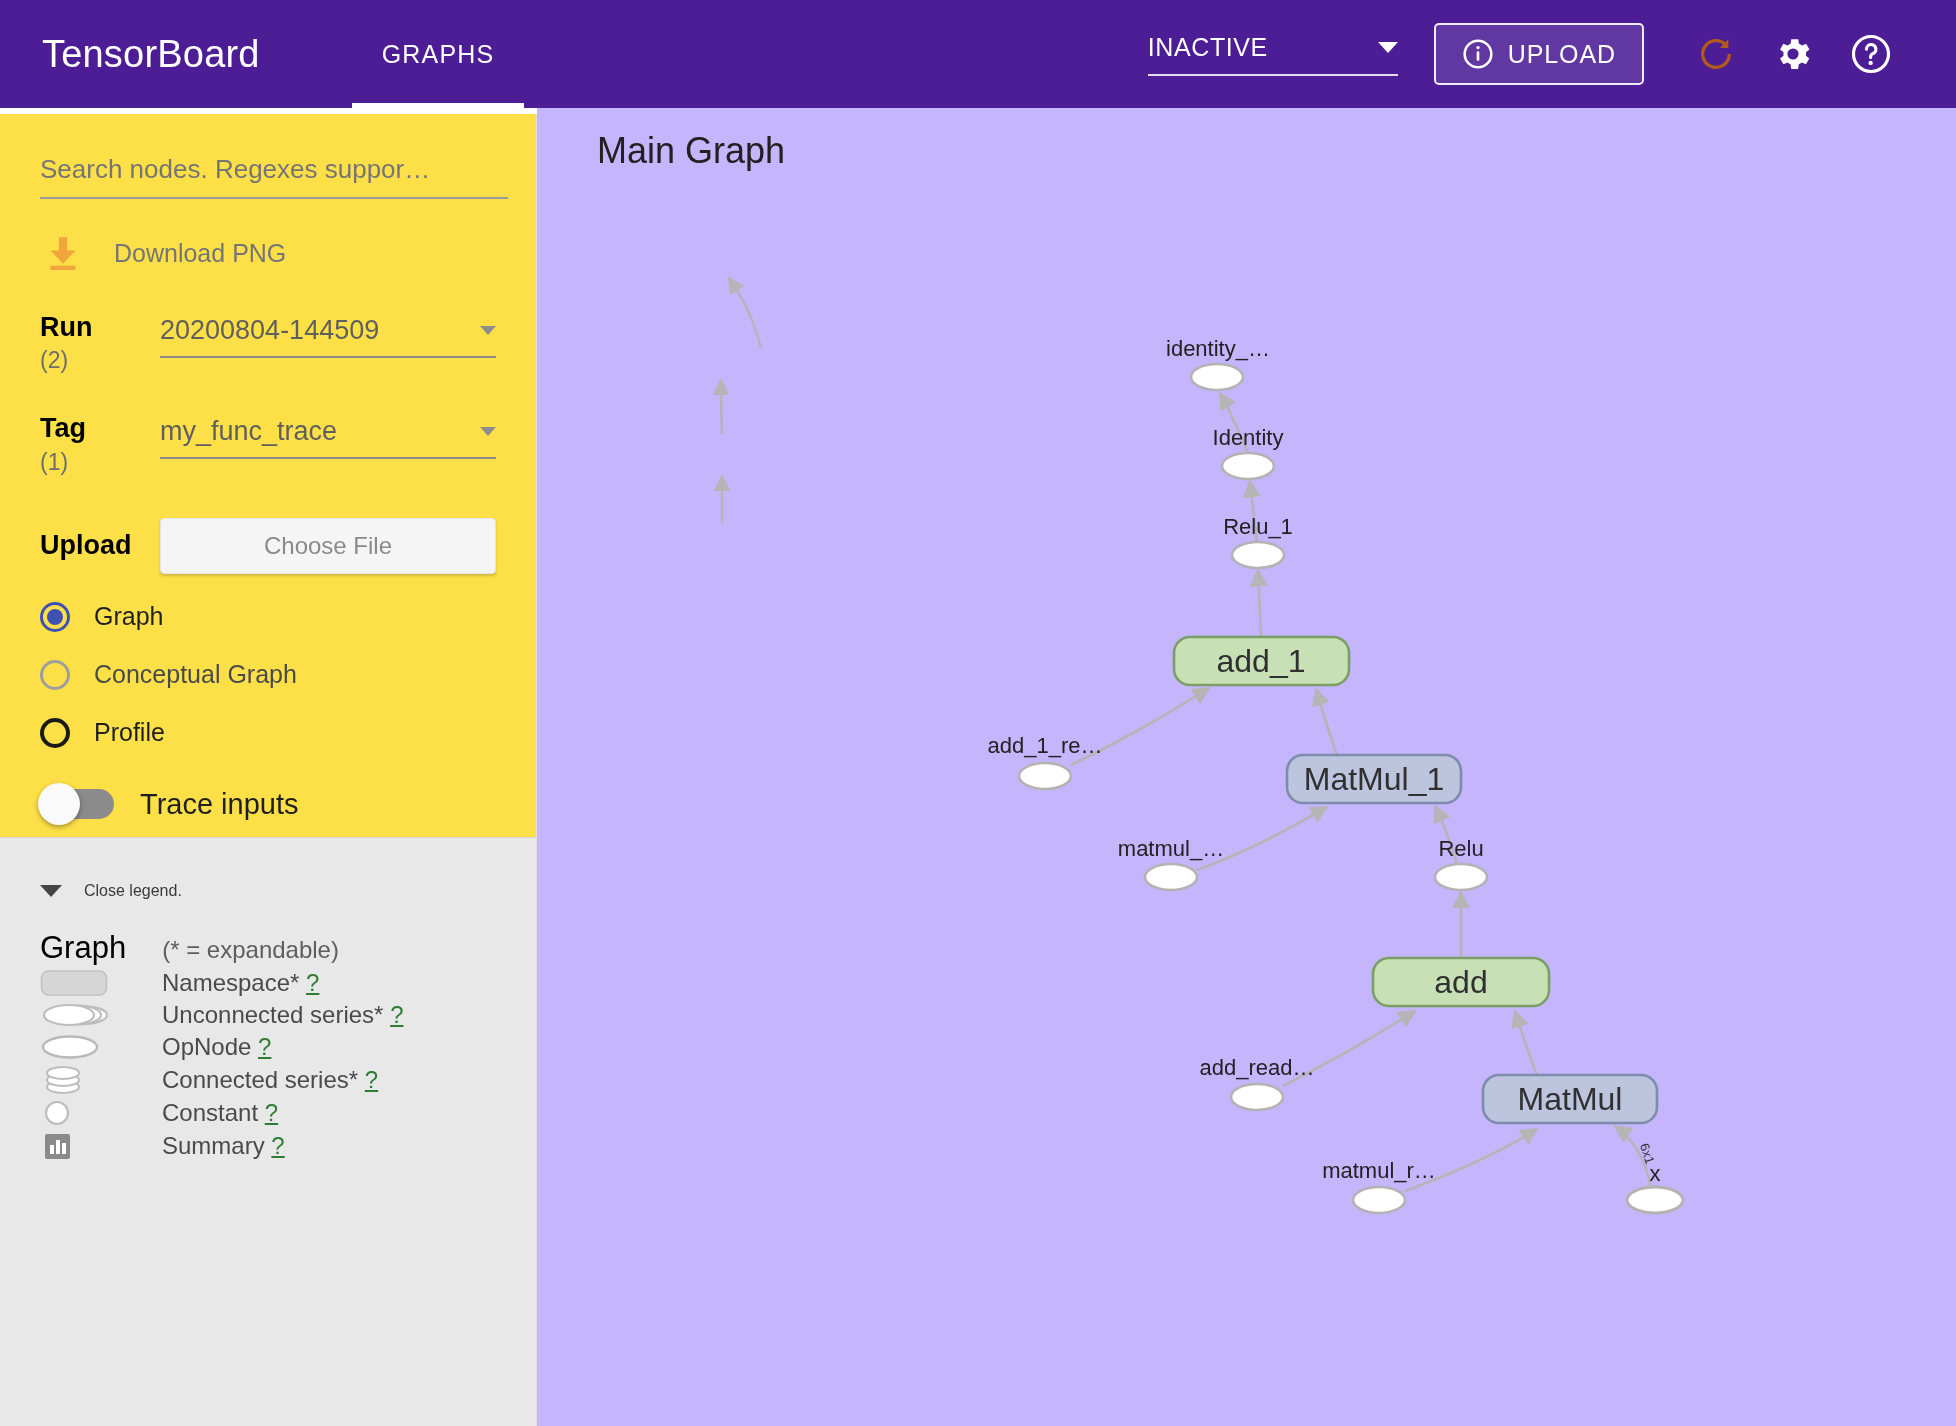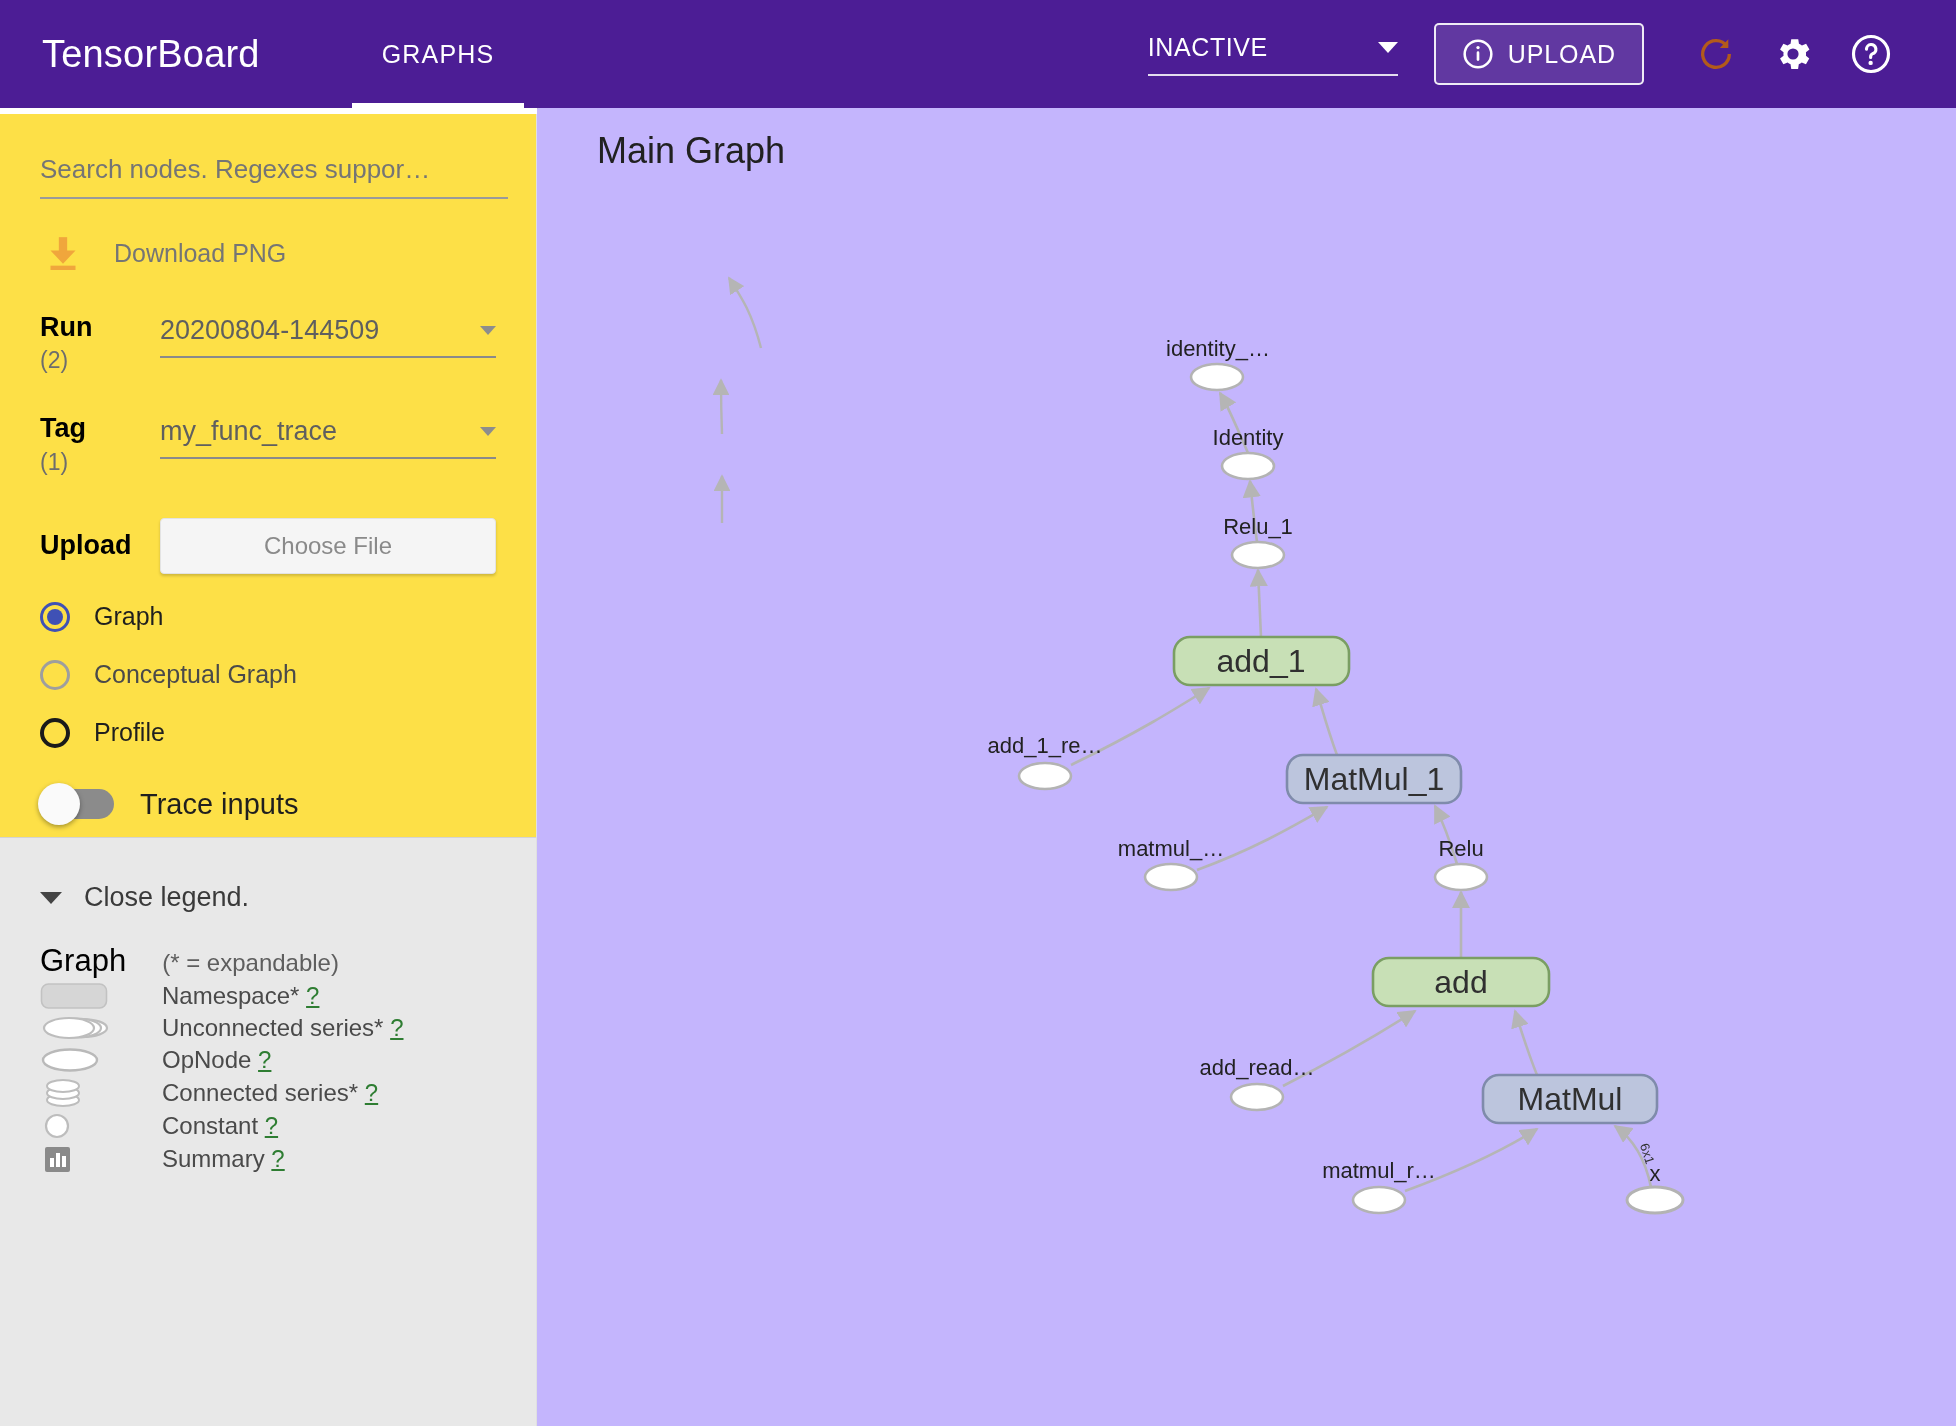--- a/index.html
+++ b/index.html
@@ -145,21 +145,21 @@
     position:absolute; left:0; right:0; bottom:0; top: 723px;
     background: #e8e8e8; border-top: 1px solid #d3d3d3;
     padding: 0 40px;
   }
   .close-legend { display:flex; align-items:center; gap: 22px; margin-top: 44px; cursor:pointer; }
   .chev {
     width: 0; height: 0;
     border-left: 11px solid transparent; border-right: 11px solid transparent;
     border-top: 12px solid #444;
   }
-  .close-legend .cl { font-size: 27px; color: #3a3a3a; }
+  .close-legend .cl { font-size: 16px; color: #3a3a3a; }
   .legend-head { display:flex; align-items:baseline; gap: 36px; margin-top: 30px; }
   .legend-head .g { font-size: 31px; color:#000; }
   .legend-head .exp { font-size: 24px; color:#5e5e5e; }
   .legend-item { display:flex; align-items:center; margin-top: 2px; }
   .legend-sym { width: 122px; display:flex; align-items:center; }
   .legend-txt { font-size: 24px; color: #4a4a4a; }
   .qmark { color: #2e7d32; text-decoration: underline; cursor: pointer; }
 
   
   .canvas {

